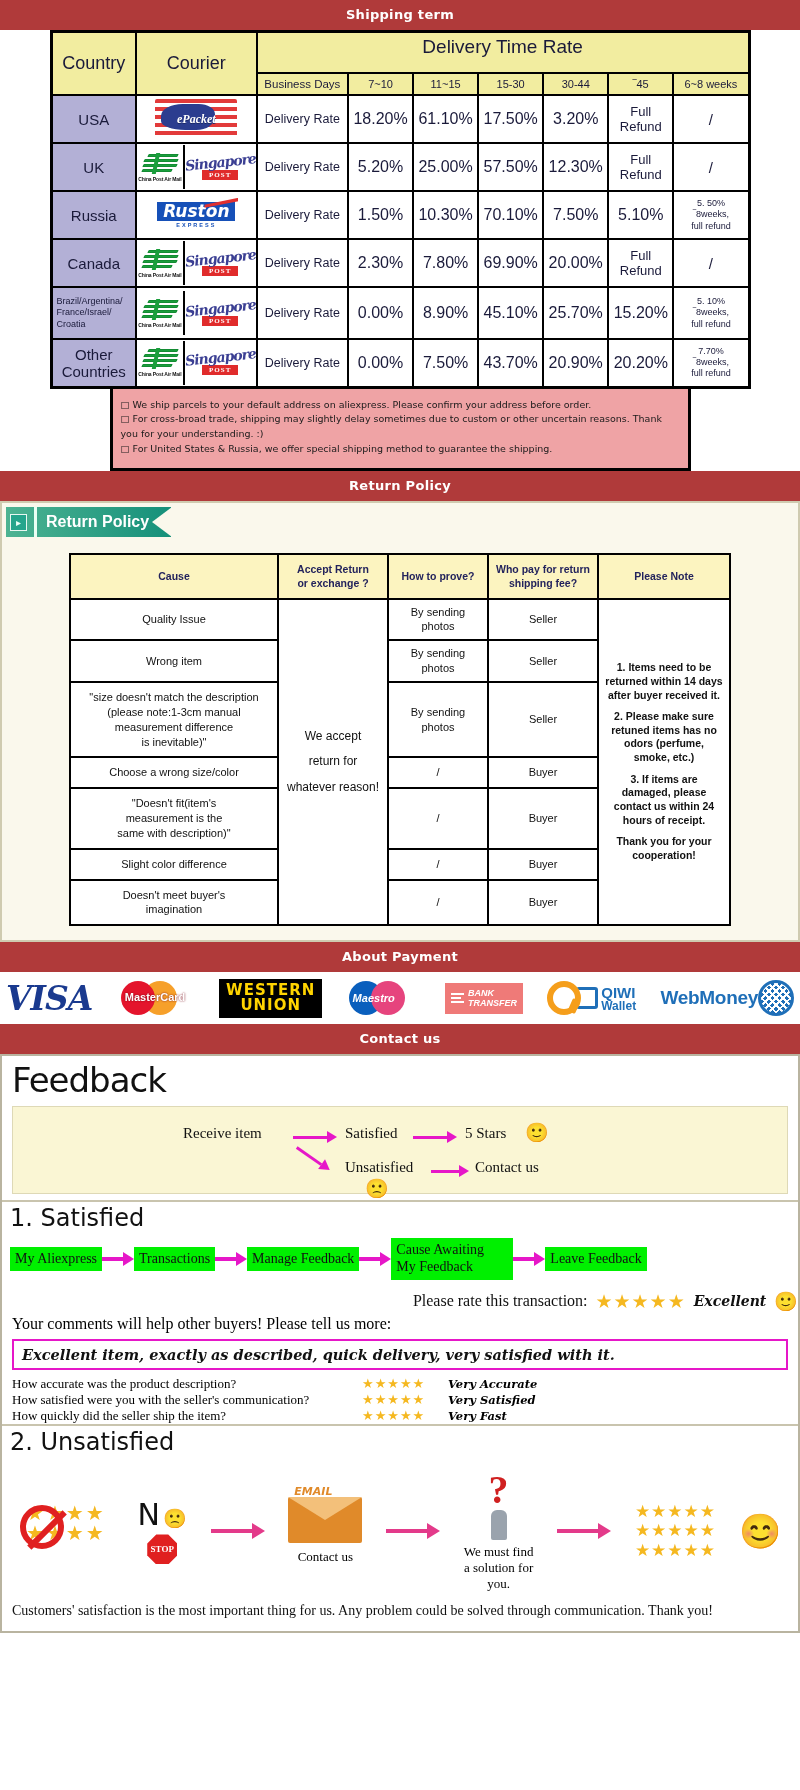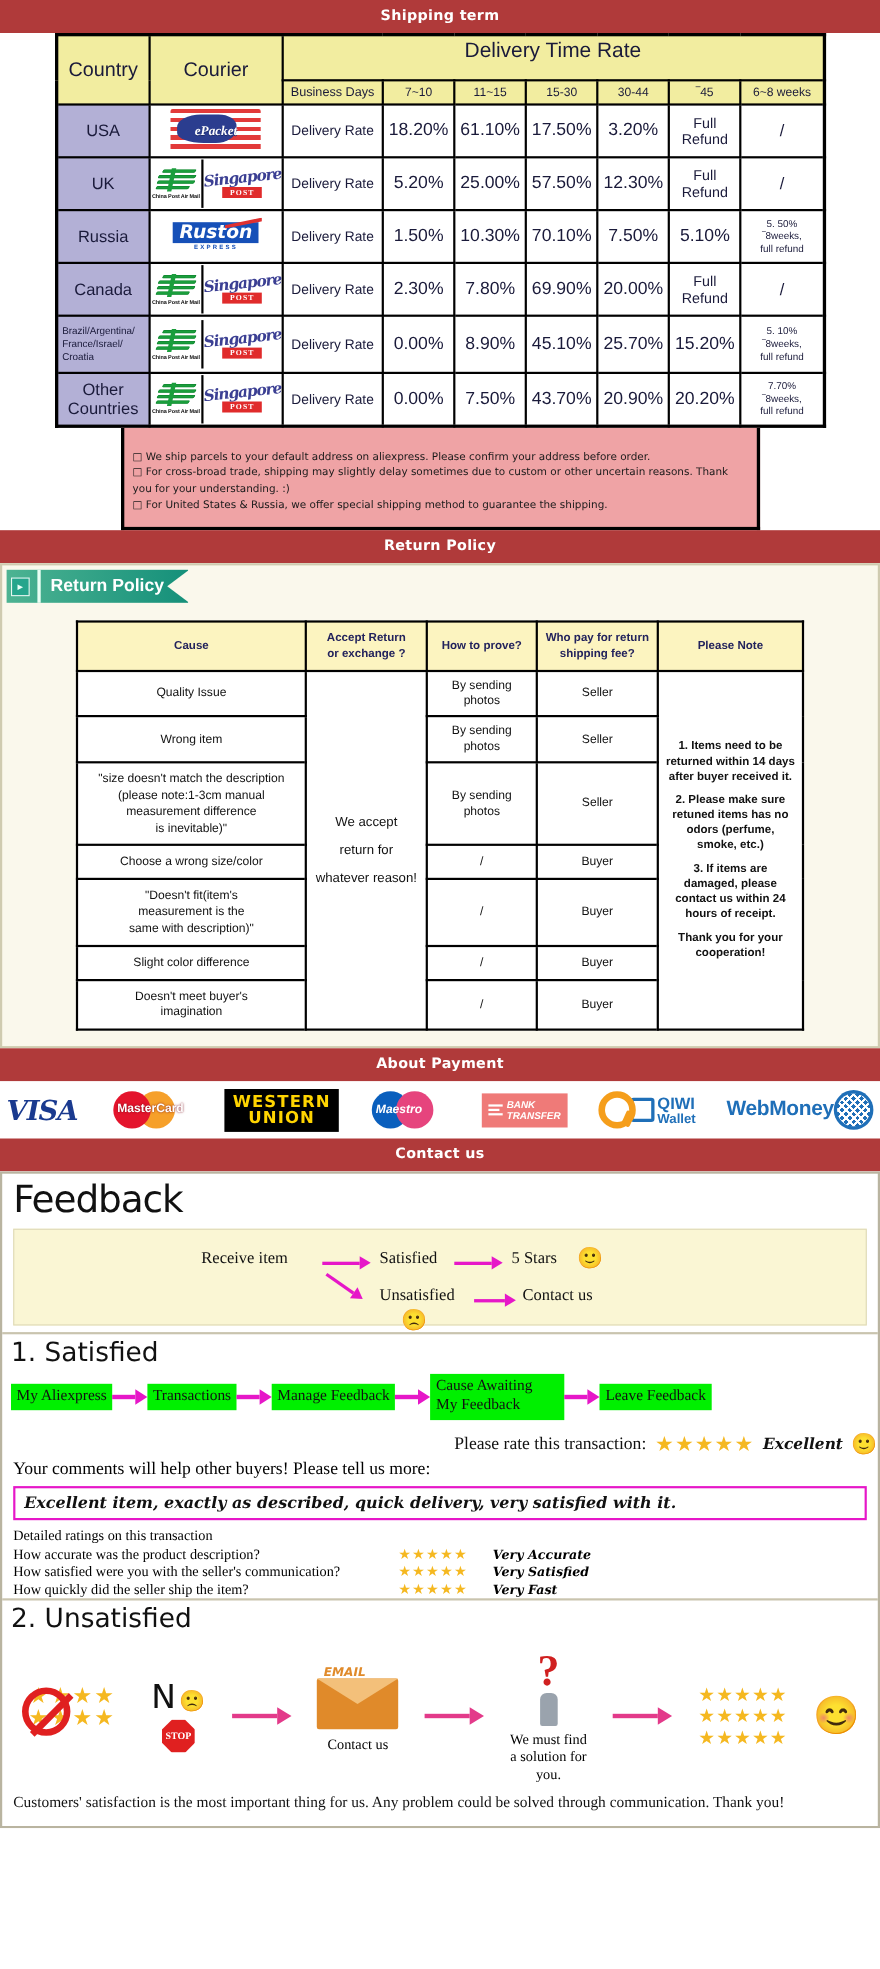--- a/index.html
+++ b/index.html
@@ -121,21 +121,21 @@
   .ruston-swoosh {
     position:absolute; right:-3px; top:-4px; width:34px; height:10px;
     background:#e03030; clip-path:polygon(0 70%,100% 0,100% 35%,0 100%);
   }
   .ruston-sub { font-size:5.5px; letter-spacing:2px; color:#1650b8; font-weight:bold; margin-top:1px; }
 
   
   .pink-note {
     width:581px; margin:0 auto; background:#efa3a5;
     border:3px solid #000; border-top:none;
-    padding:20px 8px 12px 8px;
+    padding:9px 8px 12px 8px;
   }
   .pink-note p {
     font-family:"DejaVu Sans", sans-serif;
     font-size:9.5px; color:#1a1a1a; line-height:1.55;
   }
   .pink-note p::before { content:"\25A1\00a0"; }
 
   
   .rp-outer { background:#faf8ec; border:2px solid #cfcbb0; padding:0 0 14px 0; }
   .rp-tab-row { display:flex; align-items:center; height:30px; margin:4px 0 16px 4px; }
@@ -179,21 +179,21 @@
   td.rp-note p:last-child { margin-bottom:0; }
 
   
   .pay-strip {
     background:#fff; height:52px; display:flex; align-items:center;
     justify-content:space-between; padding:0 6px;
   }
   .pay-logo { display:flex; align-items:center; justify-content:center; height:40px; }
   .visa {
     font-family:"DejaVu Serif", serif; font-style:italic; font-weight:bold;
-    font-size:25px; color:#1a3a8f; letter-spacing:-1px; line-height:1;
+    font-size:33px; color:#1a3a8f; letter-spacing:-1px; line-height:1;
   }
   .mc { position:relative; width:78px; height:40px; }
   .mc .cl { position:absolute; top:3px; width:34px; height:34px; border-radius:50%; }
   .mc .cl.r { left:4px;  background:#e4142c; }
   .mc .cl.y { left:26px; background:#f6a02a; }
   .mc .lbl {
     position:absolute; left:8px; top:13px; z-index:3; color:#fff; font-weight:bold;
     font-size:11px; font-family:"Liberation Sans", sans-serif;
     text-shadow:0 0 2px #7a0a16;
   }
@@ -771,21 +771,20 @@
     <div class="rate-line">
       <span>Please rate this transaction:</span>
       <span class="stars">★★★★★</span>
       <span class="excellent">Excellent</span>
       <span class="emoji">🙂</span>
     </div>
 
     <div class="tellmore">Your comments will help other buyers! Please tell us more:</div>
     <div class="quote-box">Excellent item, exactly as described, quick delivery, very satisfied with it.</div>
 
-    <div class="detail-head">Detailed ratings on this transaction</div>
     <div>
         <div class="detail-row">
           <span class="q">How accurate was the product description?</span>
           <span class="st">★★★★★</span>
           <span class="v">Very Accurate</span>
         </div>
         <div class="detail-row">
           <span class="q">How satisfied were you with the seller's communication?</span>
           <span class="st">★★★★★</span>
           <span class="v">Very Satisfied</span>

